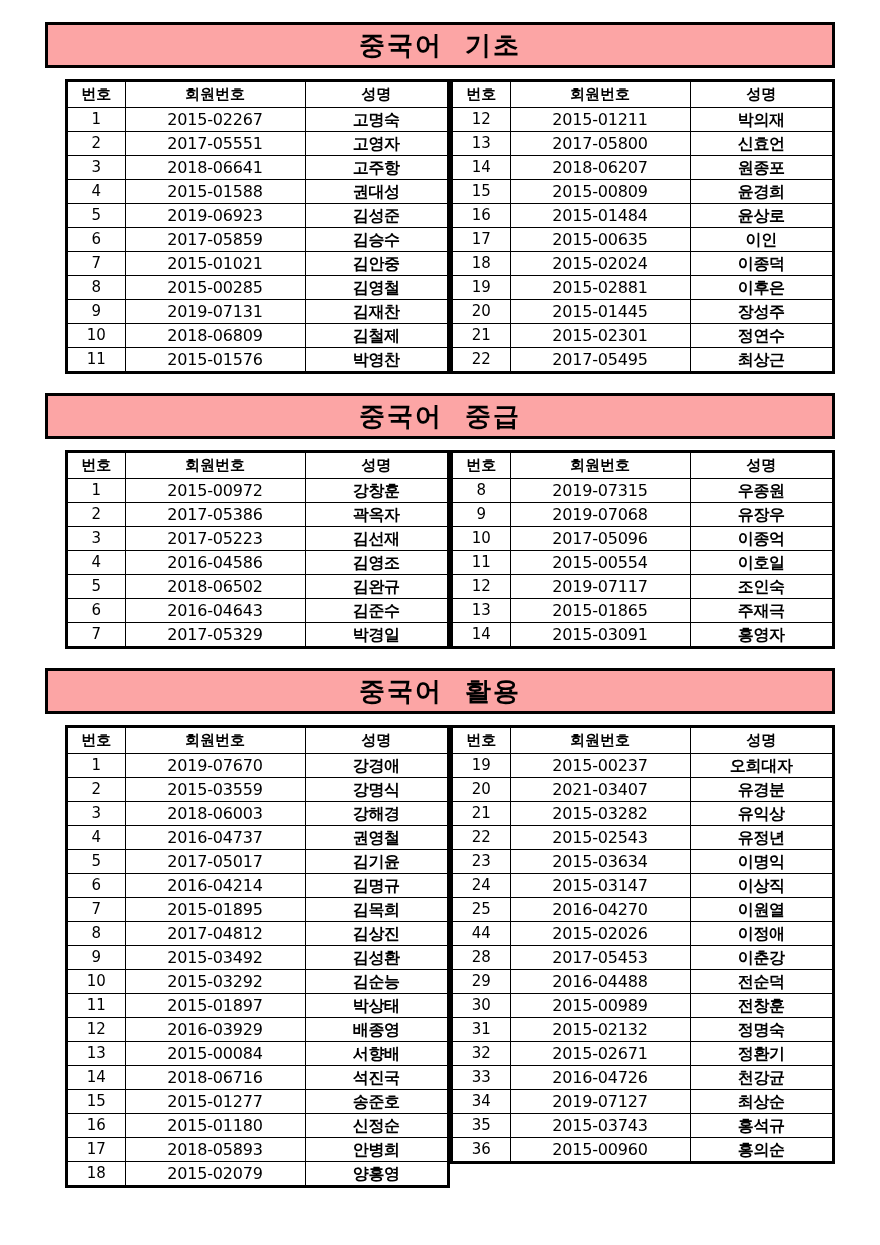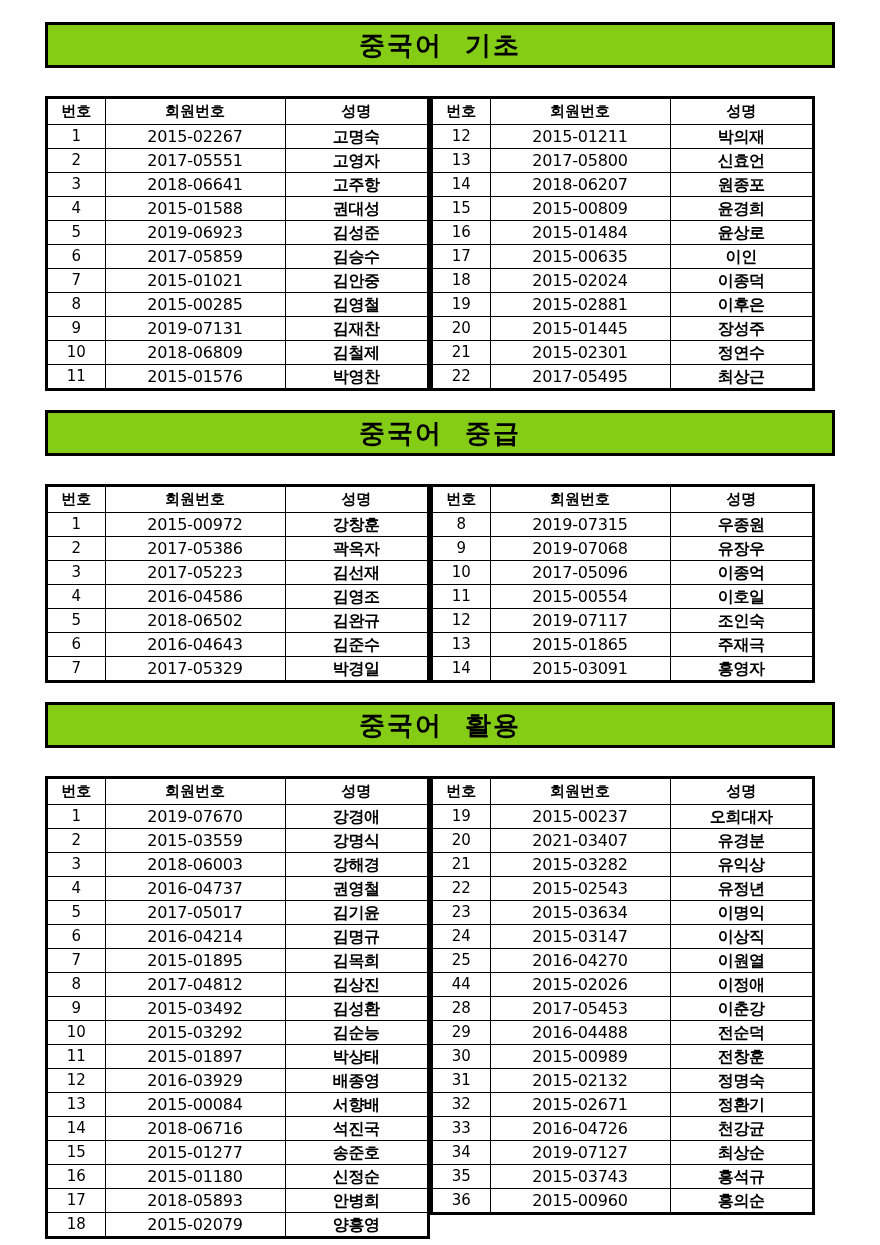--- a/index.html
+++ b/index.html
@@ -32,36 +32,36 @@
   .section.sec-2 { margin-top: 19px; }
   .section.sec-3 { margin-top: 19px; }
 
   
   .title-banner {
     border: 3px solid #000000;
     height: 46px;
     display: flex;
     align-items: center;
     justify-content: center;
-    background: #84cc16;
+    background: #fca5a5;
     box-sizing: border-box;
-    margin-bottom: 28px;
+    margin-bottom: 11px;
   }
   .title-text {
     font-size: 26px;
     font-weight: bold;
     letter-spacing: 2px;
     line-height: 1;
     white-space: pre;
   }
 
   
   .table-pair {
     display: flex;
-    justify-content: flex-start;
+    justify-content: flex-end;
     align-items: flex-start;
   }
   .table-wrap {
     border: 3px solid #000000;
     box-sizing: border-box;
     width: 385px;
     background: #ffffff;
   }
   table.roster {
     border-collapse: collapse;

